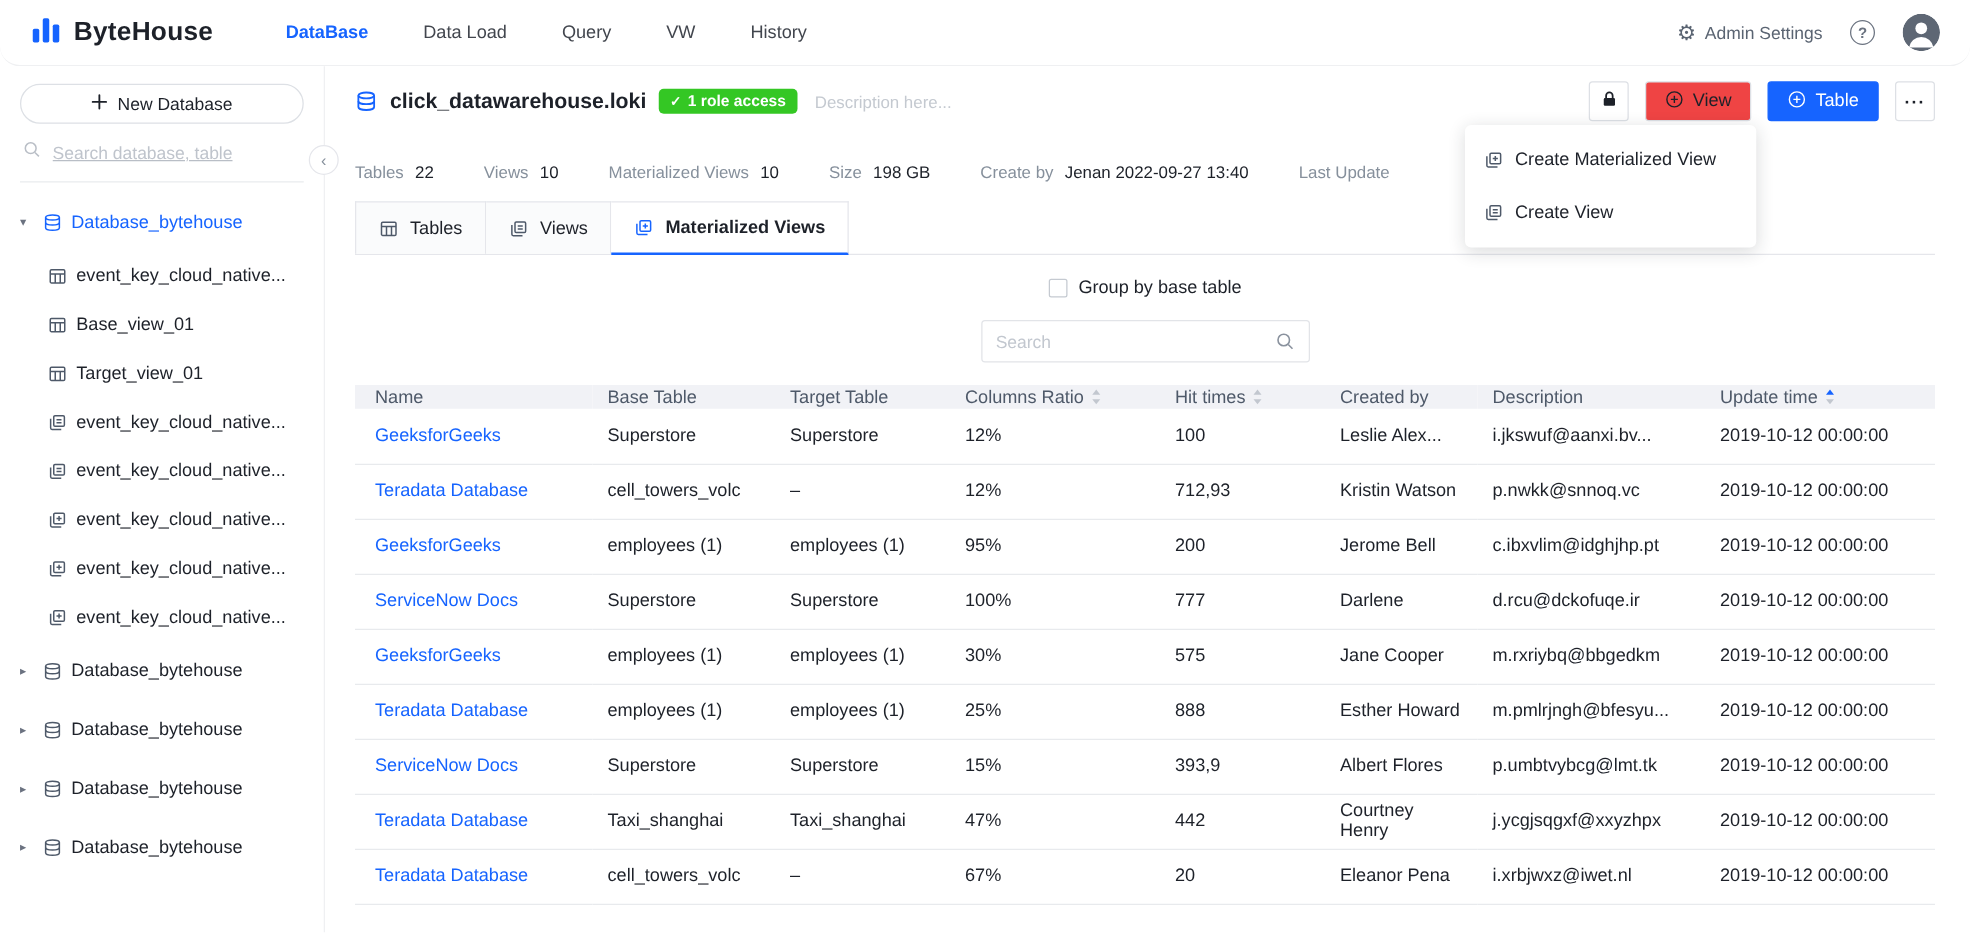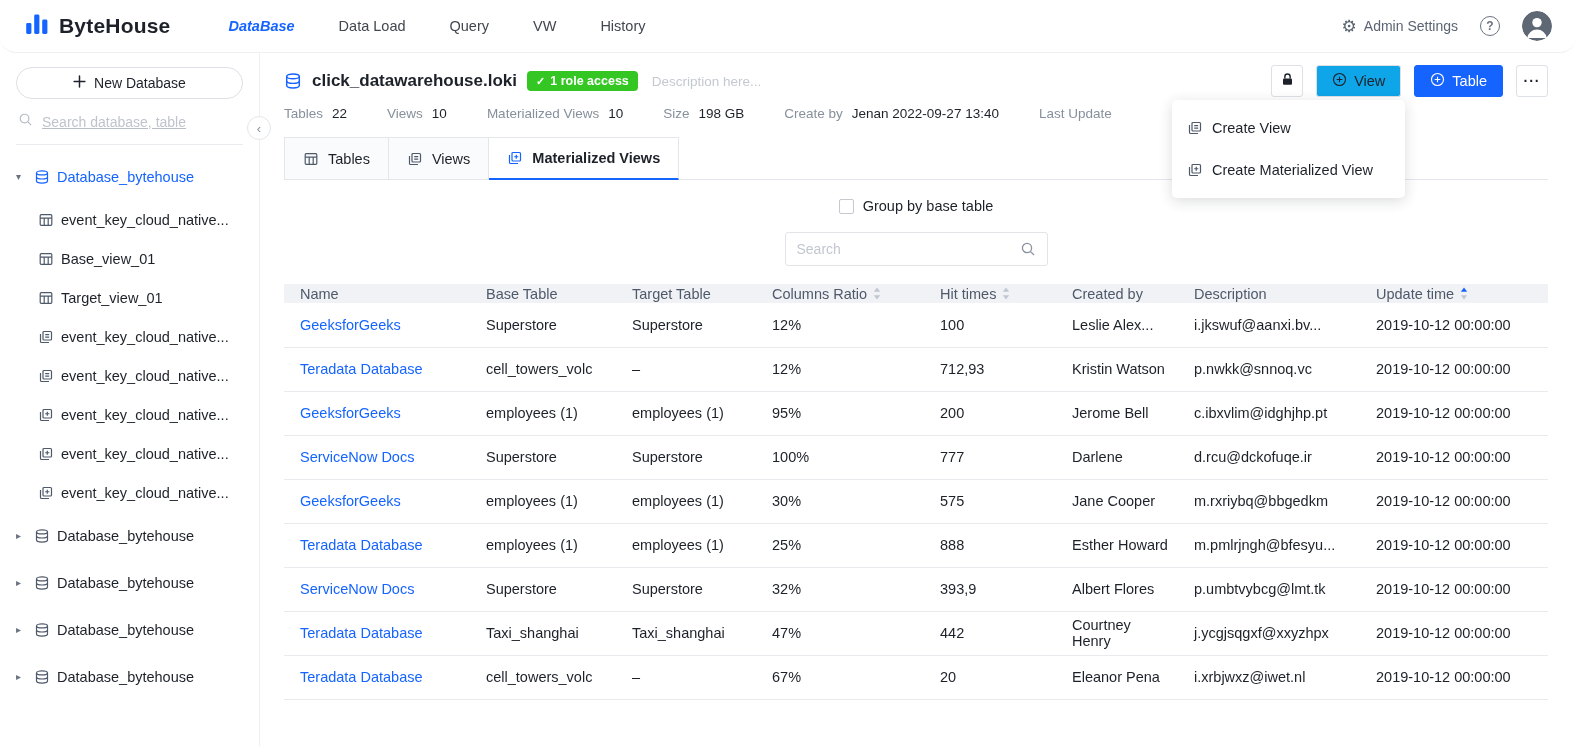--- a/index.html
+++ b/index.html
@@ -17,21 +17,21 @@
   body{
     width:1576px;height:746px;margin:0;overflow:hidden;position:relative;
     font-family:"Liberation Sans",sans-serif;background:#fff;color:var(--text);
   }
   
   .topbar{height:53px;display:flex;align-items:center;padding:0 24px;border-bottom:1px solid var(--border-light);border-radius:16px;}
   .brand{display:flex;align-items:center;gap:9px;margin-right:58px;cursor:pointer;}
   .brand-name{font-size:21px;font-weight:700;letter-spacing:.2px;}
   .topnav{display:flex;gap:44px;}
   .nav-item{font-size:14.5px;color:#42464E;cursor:pointer;white-space:nowrap;}
-  .nav-item.active{color:var(--primary);font-weight:700;font-style:italic;}
+  .nav-item.active{color:var(--primary);font-weight:700;}
   .topbar-right{margin-left:auto;display:flex;align-items:center;gap:22px;color:#5A6472;font-size:14px;}
   .admin{display:flex;align-items:center;gap:7px;cursor:pointer;}
   .gear{font-size:17px;line-height:1;}
   .help{width:20px;height:20px;border:1.7px solid #6B7380;border-radius:50%;display:flex;align-items:center;justify-content:center;font-size:12px;font-weight:700;color:#6B7380;cursor:pointer;}
   .avatar{width:30px;height:30px;border-radius:50%;overflow:hidden;cursor:pointer;display:flex;}
   
   .layout{display:flex;height:693px;}
   .sidebar{width:260px;flex-shrink:0;border-right:1px solid var(--border-light);padding:14px 16px;position:relative;}
   .new-db{width:100%;height:32px;border:1px solid #DDE0E5;border-radius:16px;background:#fff;display:flex;align-items:center;justify-content:center;gap:8px;font-size:14px;color:var(--text);font-family:inherit;cursor:pointer;}
   .sidebar-search{display:flex;align-items:center;gap:9px;border-bottom:1px solid #E9EBEE;padding:13px 2px;color:#B9BEC6;text-decoration:underline;}
@@ -50,27 +50,27 @@
   
   .main{flex:1;min-width:0;padding:12px 28px 0 24px;position:relative;}
   .db-header{display:flex;align-items:center;gap:10px;height:32px;}
   .db-ic{display:flex;color:var(--primary);}
   .db-title{font-size:17px;font-weight:700;}
   .badge{background:var(--success);color:#fff;font-size:12.5px;font-weight:700;border-radius:4px;padding:3px 9px;display:flex;align-items:center;gap:5px;}
   .badge .chk{font-size:11px;}
   .desc{color:#C4C9D0;font-size:13.5px;margin-left:4px;cursor:text;}
   .header-actions{margin-left:auto;display:flex;align-items:center;gap:13px;}
   .icon-btn{width:32px;height:32px;border:1px solid #DDE0E5;border-radius:3px;background:#fff;display:flex;align-items:center;justify-content:center;cursor:pointer;color:var(--text);}
-  .btn{height:32px;padding:0 15px;border:1px solid #DDE0E5;border-radius:3px;background:#0ea5e9;font-size:14.5px;font-family:inherit;display:flex;align-items:center;gap:7px;color:var(--text);cursor:pointer;}
+  .btn{height:32px;padding:0 15px;border:1px solid #DDE0E5;border-radius:3px;background:#ef4444;font-size:14.5px;font-family:inherit;display:flex;align-items:center;gap:7px;color:var(--text);cursor:pointer;}
   .btn.primary{background:var(--primary);border-color:var(--primary);color:#fff;}
   .more-btn{font-weight:700;letter-spacing:1px;font-size:14px;}
   .stats{margin-top:9px;display:flex;gap:40px;align-items:baseline;font-size:13.5px;}
   .stat{display:flex;gap:9px;align-items:baseline;white-space:nowrap;}
   .stat-label{color:var(--muted);}
-  .stat-value{color:var(--text);}
+  .stat-value{color:var(--text);margin-top:24px;}
   .tabbar{margin-top:16px;display:flex;align-items:flex-end;border-bottom:1px solid var(--border);}
   .tab{display:flex;align-items:center;gap:9px;height:42px;padding:0 18px;background:#FAFBFC;border:1px solid var(--border);border-bottom:none;font-size:14.5px;color:var(--text);cursor:pointer;}
   .tab + .tab{border-left:none;}
   .tab .tab-ic{display:flex;color:var(--text2);}
   .tab.active{background:#fff;font-weight:700;border-bottom:2px solid var(--primary);margin-bottom:-1px;height:43px;}
   .tab.active .tab-ic{color:var(--primary);}
   .toolbar{margin:18px 4px 18px;display:flex;justify-content:flex-end;align-items:center;gap:18px;flex-direction:column;}
   .groupby{display:flex;align-items:center;gap:9px;font-size:14.5px;color:var(--text);cursor:pointer;}
   .checkbox{width:15px;height:15px;border:1px solid #C5CAD1;border-radius:2px;background:#fff;flex-shrink:0;}
   .search-box{width:263px;height:34px;border:1px solid #E2E4E8;border-radius:3px;display:flex;align-items:center;padding:0 11px;gap:8px;background:#fff;}
@@ -519,21 +519,21 @@
               <td>25%</td>
               <td>888</td>
               <td>Esther Howard</td>
               <td>m.pmlrjngh@bfesyu...</td>
               <td>2019-10-12 00:00:00</td>
             </tr>
             <tr>
               <td class="name-cell">ServiceNow Docs</td>
               <td>Superstore</td>
               <td>Superstore</td>
-              <td>32%</td>
+              <td>15%</td>
               <td>393,9</td>
               <td>Albert Flores</td>
               <td>p.umbtvybcg@lmt.tk</td>
               <td>2019-10-12 00:00:00</td>
             </tr>
             <tr>
               <td class="name-cell">Teradata Database</td>
               <td>Taxi_shanghai</td>
               <td>Taxi_shanghai</td>
               <td>47%</td>
@@ -551,34 +551,34 @@
               <td>Eleanor Pena</td>
               <td>i.xrbjwxz@iwet.nl</td>
               <td>2019-10-12 00:00:00</td>
             </tr>
           </tbody>
       </table>
     </main>
   </div>
 
   <div class="create-menu" id="createMenu">
+      <div class="menu-item">
+        <span class="mi-ic">
+          <svg class="ic" width="16" height="16" viewBox="0 0 16 16">
+            <rect x="5" y="2.5" width="8.5" height="8.5" rx="1" fill="none" stroke="currentColor" stroke-width="1.2"></rect>
+            <path d="M11 13.5H3.6a1.1 1.1 0 0 1-1.1-1.1V5" fill="none" stroke="currentColor" stroke-width="1.2"></path>
+            <path d="M9.25 4.7v4.1M7.2 6.75h4.1" stroke="currentColor" stroke-width="1.2"></path>
+          </svg>
+        </span>
+        <span>Create Materialized View</span>
+      </div>
       <div class="menu-item">
         <span class="mi-ic">
           <svg class="ic" width="16" height="16" viewBox="0 0 16 16">
             <rect x="5" y="2.5" width="8.5" height="8.5" rx="1" fill="none" stroke="currentColor" stroke-width="1.2"></rect>
             <path d="M11 13.5H3.6a1.1 1.1 0 0 1-1.1-1.1V5" fill="none" stroke="currentColor" stroke-width="1.2"></path>
             <path d="M7.2 5.7h4M7.2 8.1h4" stroke="currentColor" stroke-width="1.2"></path>
           </svg>
         </span>
         <span>Create View</span>
       </div>
-      <div class="menu-item">
-        <span class="mi-ic">
-          <svg class="ic" width="16" height="16" viewBox="0 0 16 16">
-            <rect x="5" y="2.5" width="8.5" height="8.5" rx="1" fill="none" stroke="currentColor" stroke-width="1.2"></rect>
-            <path d="M11 13.5H3.6a1.1 1.1 0 0 1-1.1-1.1V5" fill="none" stroke="currentColor" stroke-width="1.2"></path>
-            <path d="M9.25 4.7v4.1M7.2 6.75h4.1" stroke="currentColor" stroke-width="1.2"></path>
-          </svg>
-        </span>
-        <span>Create Materialized View</span>
-      </div>
     </div>
 </div>
 
 </body></html>

